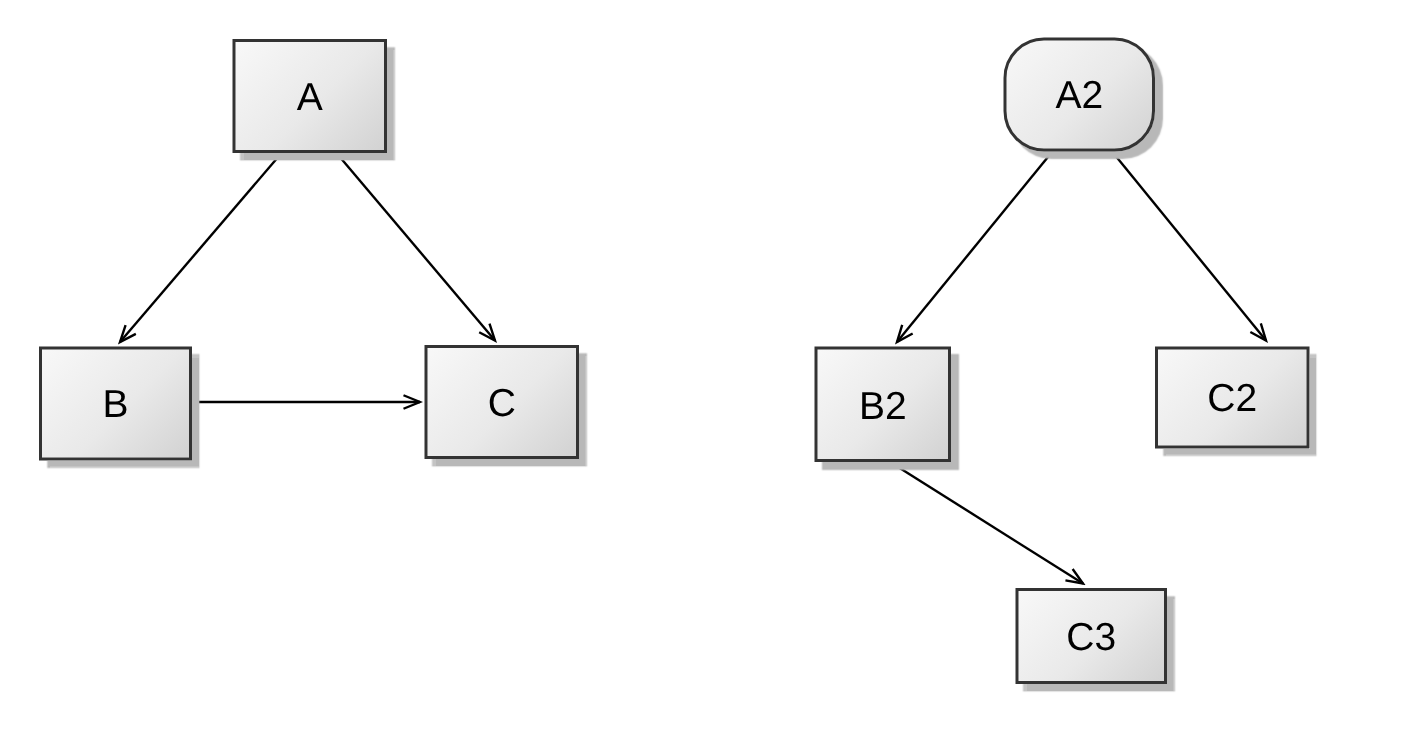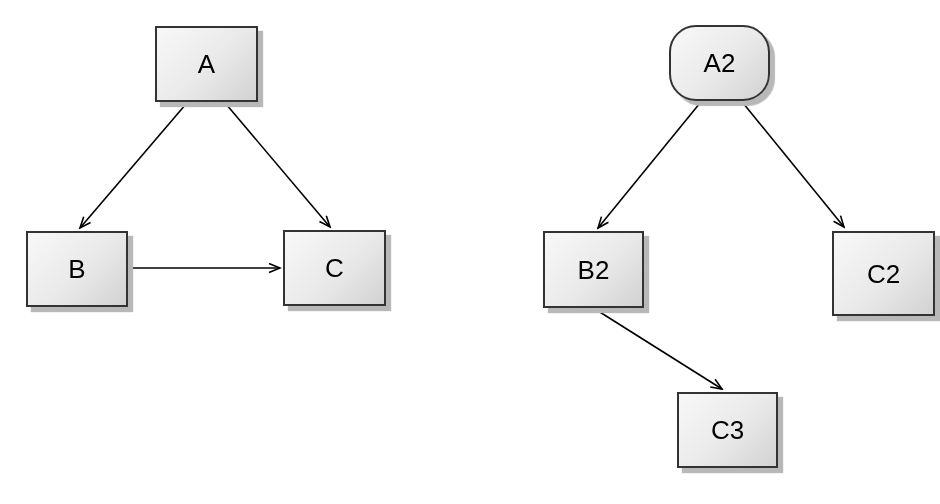--- a/index.html
+++ b/index.html
@@ -63,23 +63,23 @@
       </div>
       <div class="node" style="left: 26px; top: 231px; width: 102px; height: 76px; background: linear-gradient(135deg, rgb(248, 248, 248) 0%, rgb(233, 233, 233) 55%, rgb(210, 210, 210) 100%); border-color: rgb(51, 51, 51); box-shadow: rgb(184, 184, 184) 5px 5px 1px; color: rgb(0, 0, 0);">
         <span>B</span>
       </div>
       <div class="node" style="left: 283px; top: 230px; width: 103px; height: 76px; background: linear-gradient(135deg, rgb(248, 248, 248) 0%, rgb(233, 233, 233) 55%, rgb(210, 210, 210) 100%); border-color: rgb(51, 51, 51); box-shadow: rgb(184, 184, 184) 5px 5px 1px; color: rgb(0, 0, 0);">
         <span>C</span>
       </div>
       <div class="node" style="left: 669px; top: 25px; width: 101px; height: 76px; background: linear-gradient(135deg, rgb(248, 248, 248) 0%, rgb(233, 233, 233) 55%, rgb(210, 210, 210) 100%); border-color: rgb(51, 51, 51); box-shadow: rgb(184, 184, 184) 5px 5px 1px; color: rgb(0, 0, 0); border-radius: 27px;">
         <span>A2</span>
       </div>
-      <div class="node" style="left: 543px; top: 231px; width: 101px; height: 77px; background: linear-gradient(135deg, rgb(248, 248, 248) 0%, rgb(233, 233, 233) 55%, rgb(210, 210, 210) 100%); border-color: rgb(51, 51, 51); box-shadow: rgb(184, 184, 184) 5px 5px 1px; color: rgb(0, 0, 0);">
+      <div class="node" style="left: 543px; top: 231px; width: 91px; height: 77px; background: linear-gradient(135deg, rgb(248, 248, 248) 0%, rgb(233, 233, 233) 55%, rgb(210, 210, 210) 100%); border-color: rgb(51, 51, 51); box-shadow: rgb(184, 184, 184) 5px 5px 1px; color: rgb(0, 0, 0);">
         <span>B2</span>
       </div>
-      <div class="node" style="left: 832px; top: 231px; width: 103px; height: 85px; background: linear-gradient(135deg, rgb(248, 248, 248) 0%, rgb(233, 233, 233) 55%, rgb(210, 210, 210) 100%); border-color: rgb(51, 51, 51); box-shadow: rgb(184, 184, 184) 5px 5px 1px; color: rgb(0, 0, 0); justify-content: center;">
+      <div class="node" style="left: 770px; top: 231px; width: 103px; height: 68px; background: linear-gradient(135deg, rgb(248, 248, 248) 0%, rgb(233, 233, 233) 55%, rgb(210, 210, 210) 100%); border-color: rgb(51, 51, 51); box-shadow: rgb(184, 184, 184) 5px 5px 1px; color: rgb(0, 0, 0); justify-content: center;">
         <span>C2</span>
       </div>
-      <div class="node" style="left: 677px; top: 392px; width: 101px; height: 76px; background: linear-gradient(135deg, rgb(248, 248, 248) 0%, rgb(233, 233, 233) 55%, rgb(210, 210, 210) 100%); border-color: rgb(51, 51, 51); box-shadow: rgb(184, 184, 184) 5px 5px 1px; color: rgb(0, 0, 0);">
+      <div class="node" style="left: 677px; top: 392px; width: 101px; height: 64px; background: linear-gradient(135deg, rgb(248, 248, 248) 0%, rgb(233, 233, 233) 55%, rgb(210, 210, 210) 100%); border-color: rgb(51, 51, 51); box-shadow: rgb(184, 184, 184) 5px 5px 1px; color: rgb(0, 0, 0);">
         <span>C3</span>
       </div>
     </div>
 </div>
 
 </body></html>

